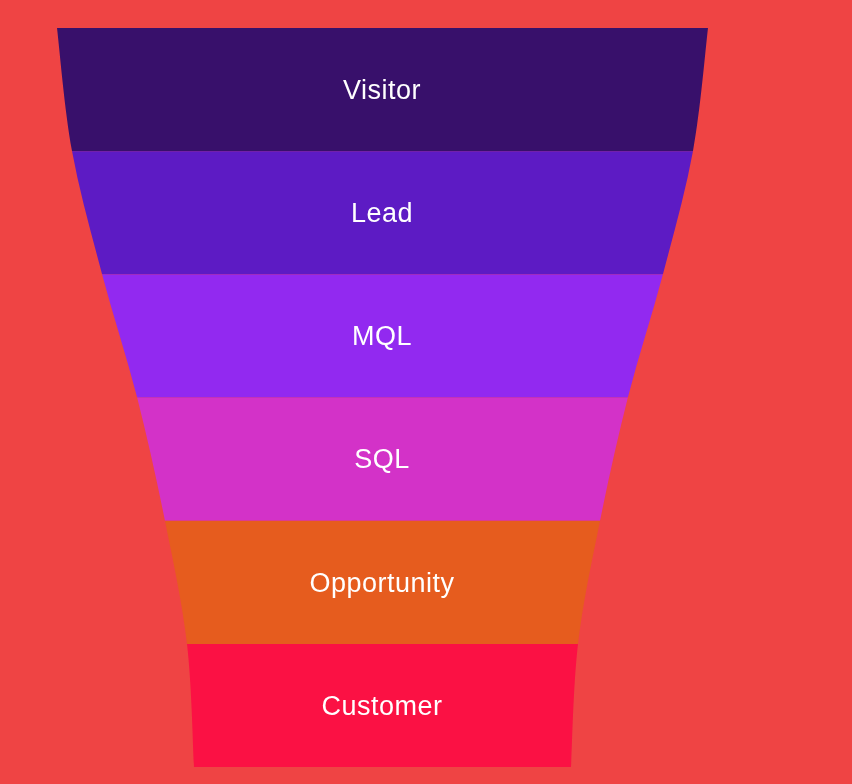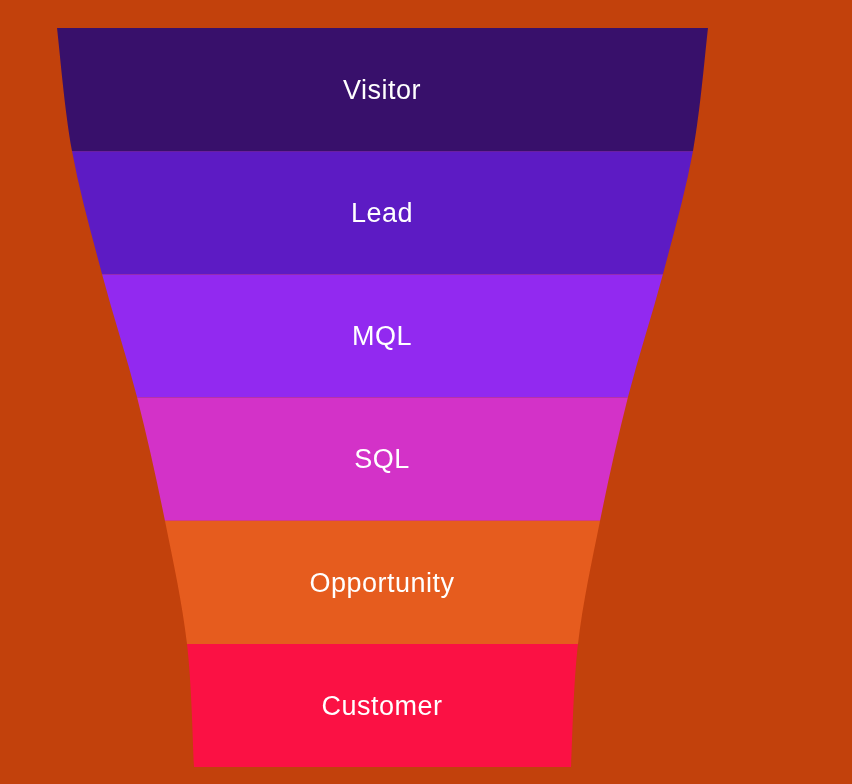--- a/index.html
+++ b/index.html
@@ -8,21 +8,21 @@
     width: 852px;
     height: 784px;
     background: #ffffff;
     overflow: hidden;
     font-family: "Liberation Sans", sans-serif;
   }
   .canvas {
     position: relative;
     width: 852px;
     height: 784px;
-    background: #c2410c;
+    background: #ef4444;
   }
   svg { display: block; }
   .seg-label {
     font-family: "Liberation Sans", "DejaVu Sans", sans-serif;
     font-size: 27px;
     font-weight: 400;
     letter-spacing: 0.5px;
     fill: #ffffff;
   }
 </style>

